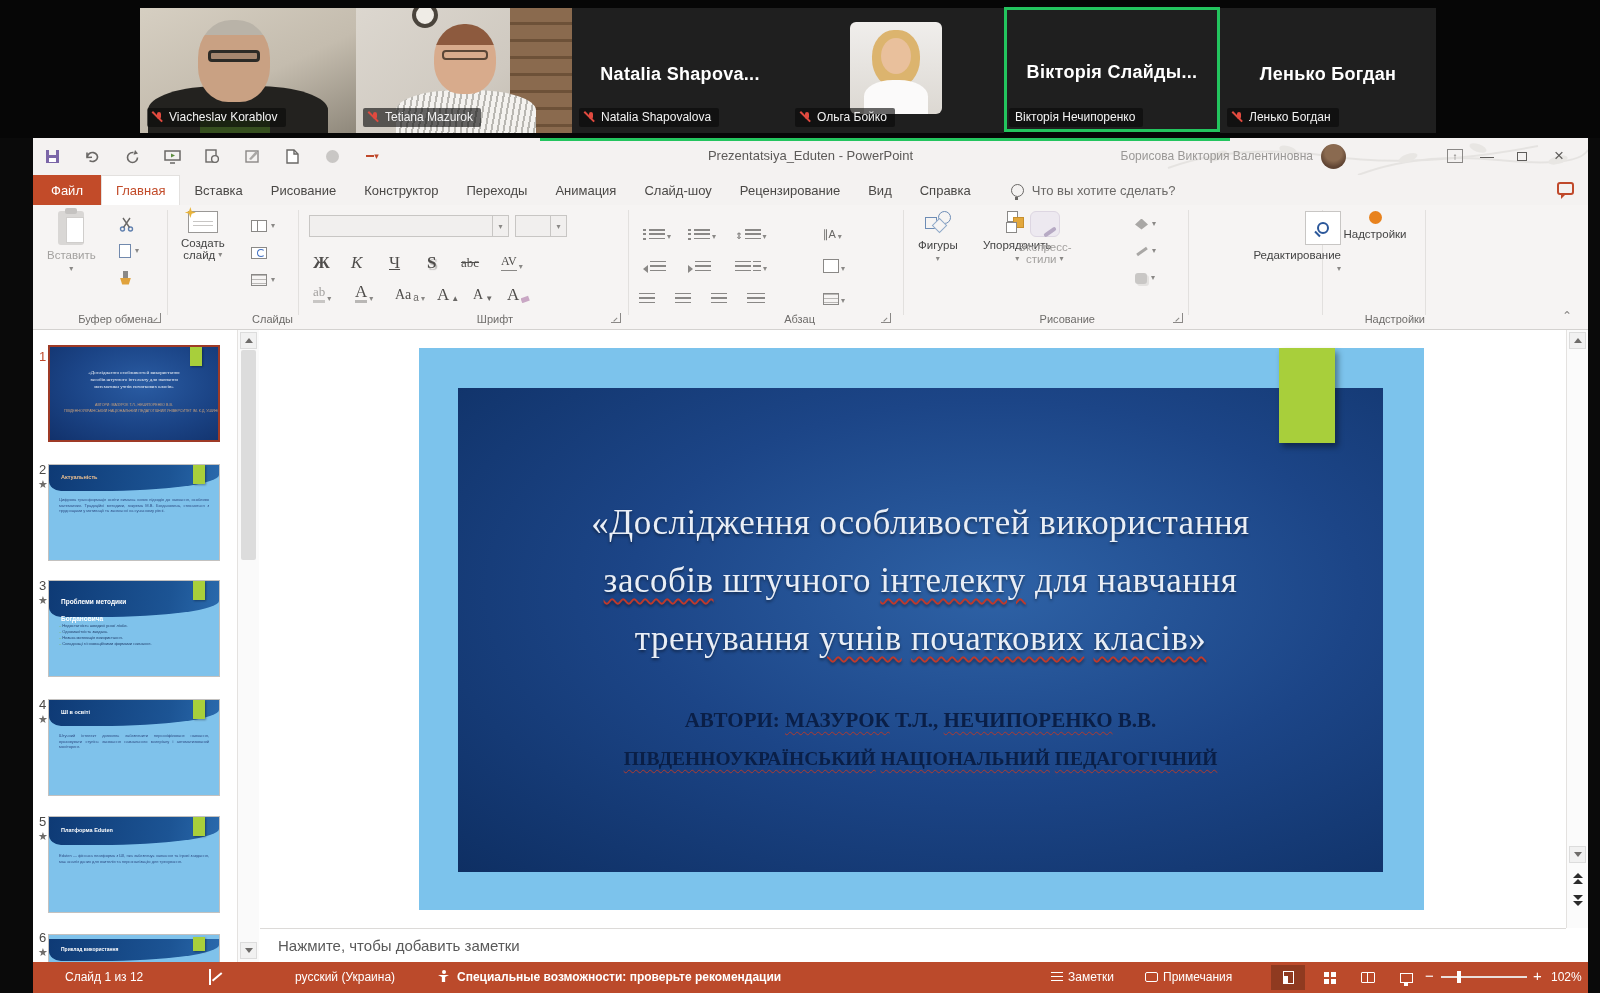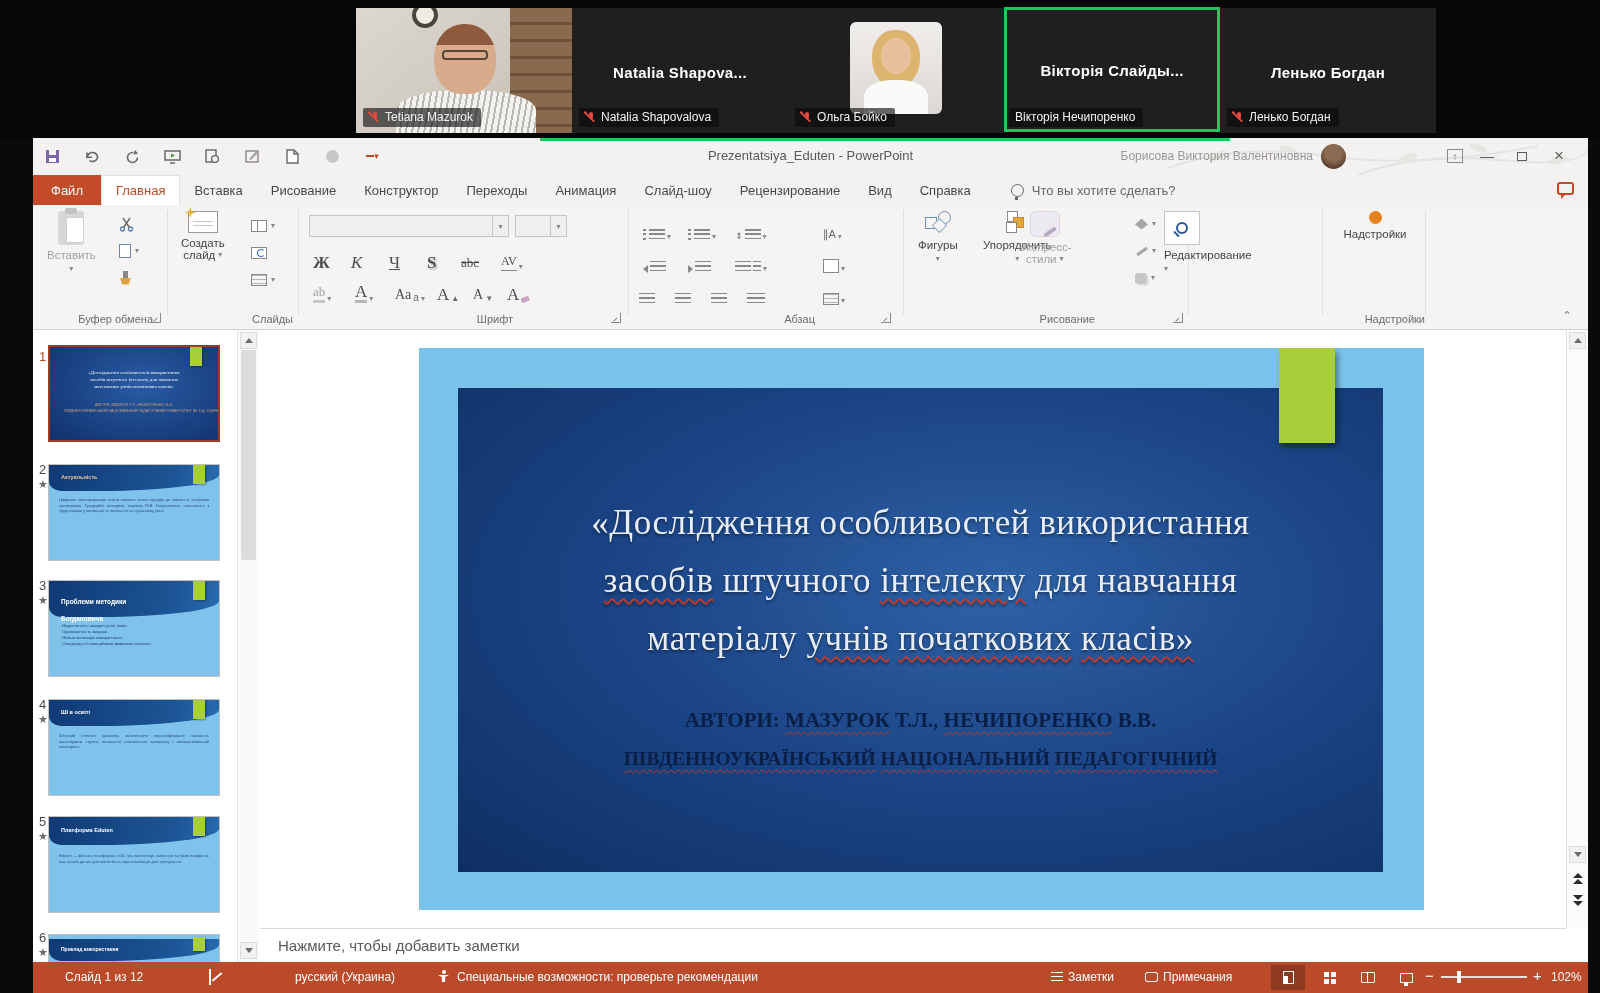--- a/index.html
+++ b/index.html
@@ -5,21 +5,21 @@
   *{margin:0;padding:0;box-sizing:border-box}
   html,body{width:1600px;height:993px;overflow:hidden;background:#000;
     font-family:"Liberation Sans","DejaVu Sans",sans-serif}
   #screen{position:relative;width:1600px;height:993px;background:#000}
 
   
   #strip{position:absolute;left:0;top:0;width:1600px;height:138px;background:#060606}
   .tile{position:absolute;top:8px;width:216px;height:125px;background:#1f1f1f;overflow:hidden}
   .tile.active{border:3px solid #23c45e}
   .center-name{position:absolute;left:0;right:0;top:56px;text-align:center;color:#fff;
-    font-size:15px;font-weight:bold;letter-spacing:.3px}
+    font-size:18px;font-weight:bold;letter-spacing:.3px}
   .nametag{position:absolute;left:7px;bottom:6px;background:rgba(10,10,10,.62);color:#f2f2f2;
     font-size:12px;padding:2px 8px 3px 6px;border-radius:2px;display:flex;align-items:center;gap:5px;white-space:nowrap}
   .micoff{position:relative;width:11px;height:13px;display:inline-block;flex:0 0 auto}
   .micoff::before{content:"";position:absolute;left:4px;top:1px;width:4px;height:7px;background:#e04a3f;border-radius:2px}
   .micoff::after{content:"";position:absolute;left:0px;top:0px;width:14px;height:2px;background:#e04a3f;
     transform:rotate(45deg);transform-origin:left top}
   
   .vid{position:absolute;inset:0}
   .vid-vk{background:linear-gradient(155deg,#d6cfc2 0%,#c4bcae 55%,#8f887b 100%)}
   .vk-head{position:absolute;left:58px;top:12px;width:72px;height:82px;border-radius:46% 46% 42% 42%;
@@ -224,20 +224,32 @@
 
   #left-black{position:absolute;left:0;top:138px;width:33px;height:855px;background:#0a0a0a}
 </style>
 </head>
 <body>
 
 <div id="screen">
 
   <div id="strip">
 
+    <div class="tile" style="left:140px">
+      <div class="vid vid-vk">
+        <div class="vk-torso"></div>
+          <div class="vk-head"></div>
+          <div class="vk-glasses"></div>
+          <div class="vk-print"></div>
+      </div>
+      <div class="nametag">
+        <span class="micoff"></span>
+        <span>Viacheslav Korablov</span>
+      </div>
+    </div>
 
     <div class="tile" style="left:356px">
       <div class="vid vid-tm">
         <div class="tm-shelf"></div>
           <div class="tm-clock"></div>
           <div class="tm-torso"></div>
           <div class="tm-head"></div>
           <div class="tm-glasses"></div>
       </div>
       <div class="nametag">
@@ -578,21 +590,21 @@
             <span class="chev">▾</span>
           </div>
         <div class="srow">
             <span class="i-effect"></span>
             <span class="chev">▾</span>
           </div>
       </div>
       <div class="glabel" style="left:962px;width:100px">Рисование</div>
       <div class="dlg" style="left:1140px"></div>
 
-      <div class="bigbtn" style="left:1131px;width:92px;align-items:flex-start">
+      <div class="bigbtn" style="left:1216px;width:92px;align-items:flex-end">
         <span class="searchbox">
             <span class="mag"></span>
           </span>
         <span>Редактирование</span>
         <span class="chev">▾</span>
       </div>
 
       <div class="bigbtn" style="left:1302px;width:80px;align-items:center">
         <span class="dotic"></span>
         <span>Надстройки</span>
@@ -684,21 +696,21 @@
         </div>
     </div>
 
     <div class="canvas">
       <div class="slide">
         <div class="navy"></div>
         <div class="sticky-b"></div>
         <div class="slide-title">
           <div><span>«Дослідження особливостей використання</span></div>
           <div><span class="sq">засобів</span><span> штучного </span><span class="sq">інтелекту</span><span> для навчання</span></div>
-          <div><span>матеріалу </span><span class="sq">учнів</span><span> </span><span class="sq">початкових</span><span> </span><span class="sq">класів»</span></div>
+          <div><span>тренування </span><span class="sq">учнів</span><span> </span><span class="sq">початкових</span><span> </span><span class="sq">класів»</span></div>
         </div>
         <div class="authors">
           <div class="l1"><span>АВТОРИ: </span><span class="sq">МАЗУРОК</span><span> Т.Л., </span><span class="sq">НЕЧИПОРЕНКО</span><span> В.В.</span></div>
           <div class="l2"><span class="sq">ПІВДЕННОУКРАЇНСЬКИЙ</span><span> </span><span class="sq">НАЦІОНАЛЬНИЙ</span><span> </span><span class="sq">ПЕДАГОГІЧНИЙ</span></div>
         </div>
       </div>
     </div>
 
     <div class="vscroll">
       <div class="sarrow" style="top:2px">
@@ -719,21 +731,21 @@
 
     <div class="notesbar">
       <div class="notesph">Нажмите, чтобы добавить заметки</div>
     </div>
 
     <div class="statusbar">
       <div class="sb" style="left:32px">Слайд 1 из 12</div>
       <div class="sb-ic" style="left:176px"><span class="noteic"></span></div>
       <div class="sb" style="left:262px">русский (Украина)</div>
       <div class="sb-ic" style="left:404px"><span class="accic"></span></div>
-      <div class="sb" style="left:424px;font-weight:normal">Специальные возможности: проверьте рекомендации</div>
+      <div class="sb" style="left:424px;font-weight:bold">Специальные возможности: проверьте рекомендации</div>
 
       <div class="sb-ic" style="left:1018px;display:flex;gap:5px;align-items:center">
         <span class="lines" style="width:12px;height:11px;background:repeating-linear-gradient(to bottom,#fff 0 1.5px,transparent 1.5px 4px)"></span>
         <span class="sb" style="position:static">Заметки</span>
       </div>
       <div class="sb-ic" style="left:1112px;display:flex;gap:5px;align-items:center">
         <span style="width:13px;height:10px;border:1.4px solid #fff;border-radius:2px;position:relative"></span>
         <span class="sb" style="position:static">Примечания</span>
       </div>
 

